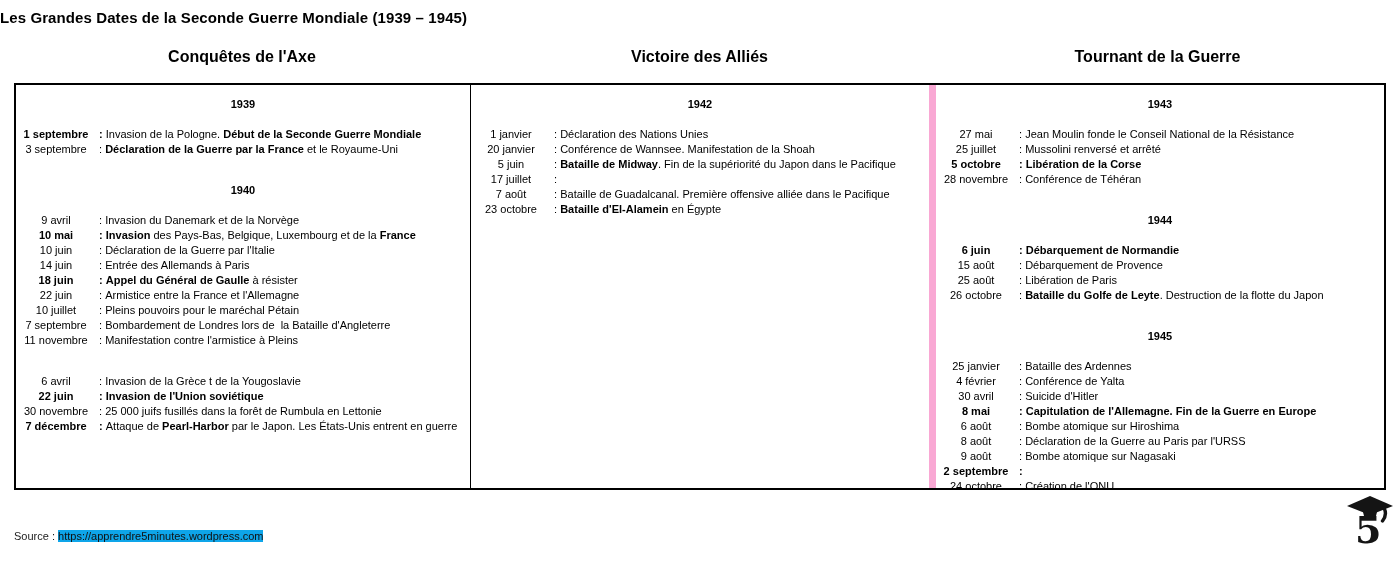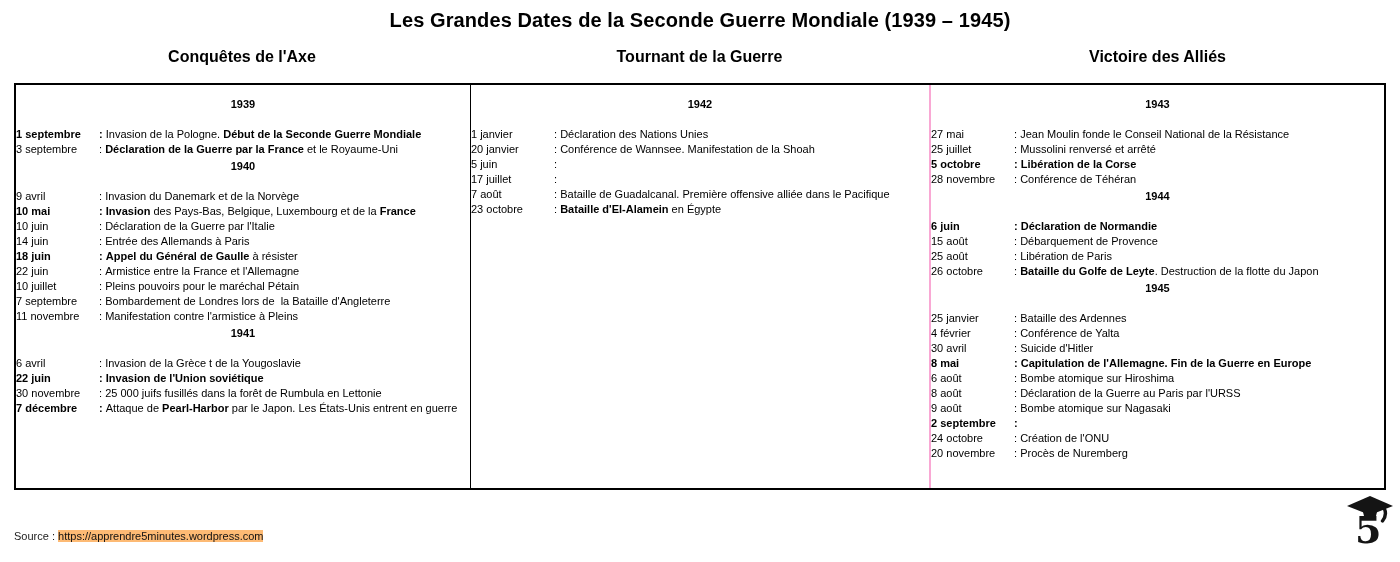--- a/index.html
+++ b/index.html
@@ -1,60 +1,60 @@
 <!DOCTYPE html>
 <html><head>
 <meta charset="utf-8">
 <style>
   html,body{margin:0;padding:0}
   body{
     width:1400px;height:562px;background:#ffffff;color:#000;
     font-family:"Liberation Sans",sans-serif;position:relative;overflow:hidden;
   }
   .title{
-    position:absolute;top:9px;left:0;width:100%;text-align:center;
-    font-size:20px;font-weight:bold;letter-spacing:.1px;
+    position:absolute;top:9px;left:0;width:100%;text-align:left;
+    font-size:15px;font-weight:bold;letter-spacing:.1px;
   }
   .headers{position:absolute;top:48px;left:14px;width:1372px;display:flex}
   .col-header{font-size:16px;font-weight:bold;text-align:center}
   .col-header:nth-child(1){width:456px}
   .col-header:nth-child(2){width:459px}
   .col-header:nth-child(3){width:457px}
   .table-box{
     position:absolute;top:83px;left:14px;width:1372px;height:407px;
     border:2px solid #000;box-sizing:border-box;display:flex;background:#fff;
   }
   .col{box-sizing:border-box;padding-top:12px;overflow:hidden}
   .col:nth-child(1){width:454px}
   .col:nth-child(2){width:459px;border-left:1px solid #000}
-  .col:nth-child(3){width:455px;border-left:2px solid #f9a8d4}
-  .year-section + .year-section{margin-top:2px}
+  .col:nth-child(3){width:455px;border-left:7px solid #f9a8d4}
+  .year-section + .year-section{margin-top:26px}
   .year-heading{
     font-size:11px;font-weight:bold;text-align:center;line-height:15px;margin-bottom:15px;
   }
   .event{display:flex;line-height:15px;font-size:11px}
-  .event .date{width:80px;flex:none;text-align:left;white-space:pre}
+  .event .date{width:80px;flex:none;text-align:center;white-space:pre}
   .event .sep{white-space:pre}
   .event .desc{white-space:pre}
   .event .desc span{white-space:pre}
   .b{font-weight:bold}
   .source{position:absolute;left:14px;top:529px;font-size:11px;line-height:15px;color:#1c1c1c}
   .source span{white-space:pre}
-  .source .source-url{background:#fdba74;color:#111}
+  .source .source-url{background:#0ea5e9;color:#111}
   .logo{position:absolute;left:1346px;top:495px;width:48px;height:54px}
 </style>
 </head>
 <body>
 
 <div class="title">Les Grandes Dates de la Seconde Guerre Mondiale (1939 – 1945)</div>
 
 <div class="headers">
   <div class="col-header">Conquêtes de l'Axe</div>
+  <div class="col-header">Victoire des Alliés</div>
   <div class="col-header">Tournant de la Guerre</div>
-  <div class="col-header">Victoire des Alliés</div>
 </div>
 
 <div class="table-box">
   <div class="col">
       <div class="year-section">
         <div class="year-heading">1939</div>
         <div class="event">
           <span class="date b">1 septembre</span>
           <span class="sep b"> : </span>
           <span class="desc"><span>Invasion de la Pologne. </span><span class="b">Début de la Seconde Guerre Mondiale</span></span>
@@ -107,21 +107,20 @@
           <span class="sep"> : </span>
           <span class="desc"><span>Bombardement de Londres lors de  la Bataille d'Angleterre</span></span>
         </div>
         <div class="event">
           <span class="date">11 novembre</span>
           <span class="sep"> : </span>
           <span class="desc"><span>Manifestation contre l'armistice à Pleins</span></span>
         </div>
       </div>
       <div class="year-section">
-        <div class="year-heading">1941</div>
         <div class="event">
           <span class="date">6 avril</span>
           <span class="sep"> : </span>
           <span class="desc"><span>Invasion de la Grèce t de la Yougoslavie</span></span>
         </div>
         <div class="event">
           <span class="date b">22 juin</span>
           <span class="sep b"> : </span>
           <span class="desc"><span class="b">Invasion de l'Union soviétique</span></span>
         </div>
@@ -146,20 +145,21 @@
           <span class="desc"><span>Déclaration des Nations Unies</span></span>
         </div>
         <div class="event">
           <span class="date">20 janvier</span>
           <span class="sep"> : </span>
           <span class="desc"><span>Conférence de Wannsee. Manifestation de la Shoah</span></span>
         </div>
         <div class="event">
           <span class="date">5 juin</span>
           <span class="sep"> : </span>
+          <span class="desc"><span class="b">Bataille de Midway</span><span>. Fin de la supériorité du Japon dans le Pacifique</span></span>
         </div>
         <div class="event">
           <span class="date">17 juillet</span>
           <span class="sep"> : </span>
         </div>
         <div class="event">
           <span class="date">7 août</span>
           <span class="sep"> : </span>
           <span class="desc"><span>Bataille de Guadalcanal. Première offensive alliée dans le Pacifique</span></span>
         </div>
@@ -192,21 +192,21 @@
           <span class="date">28 novembre</span>
           <span class="sep"> : </span>
           <span class="desc"><span>Conférence de Téhéran</span></span>
         </div>
       </div>
       <div class="year-section">
         <div class="year-heading">1944</div>
         <div class="event">
           <span class="date b">6 juin</span>
           <span class="sep b"> : </span>
-          <span class="desc"><span class="b">Déclaration de Normandie</span></span>
+          <span class="desc"><span class="b">Débarquement de Normandie</span></span>
         </div>
         <div class="event">
           <span class="date">15 août</span>
           <span class="sep"> : </span>
           <span class="desc"><span>Débarquement de Provence</span></span>
         </div>
         <div class="event">
           <span class="date">25 août</span>
           <span class="sep"> : </span>
           <span class="desc"><span>Libération de Paris</span></span>

